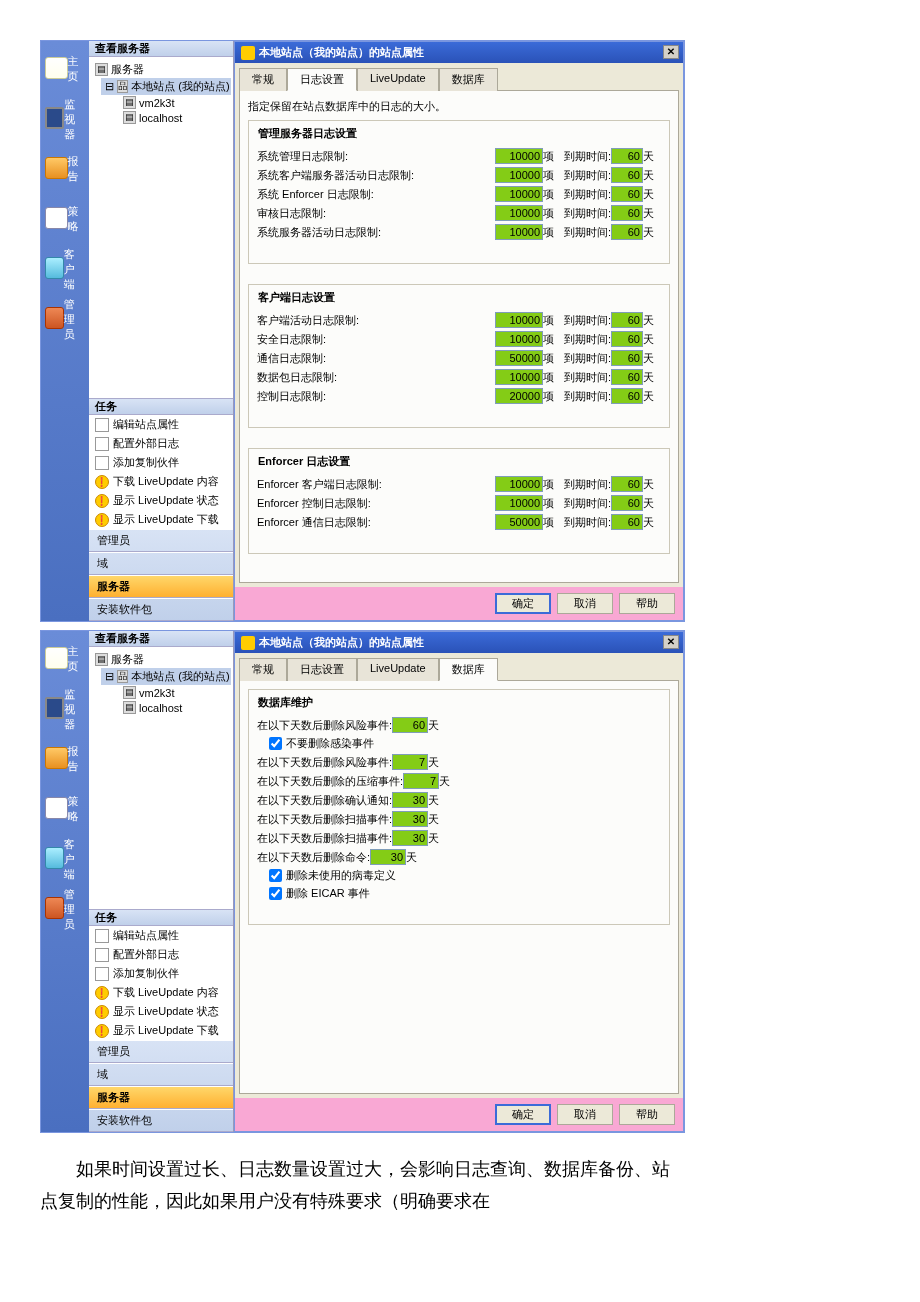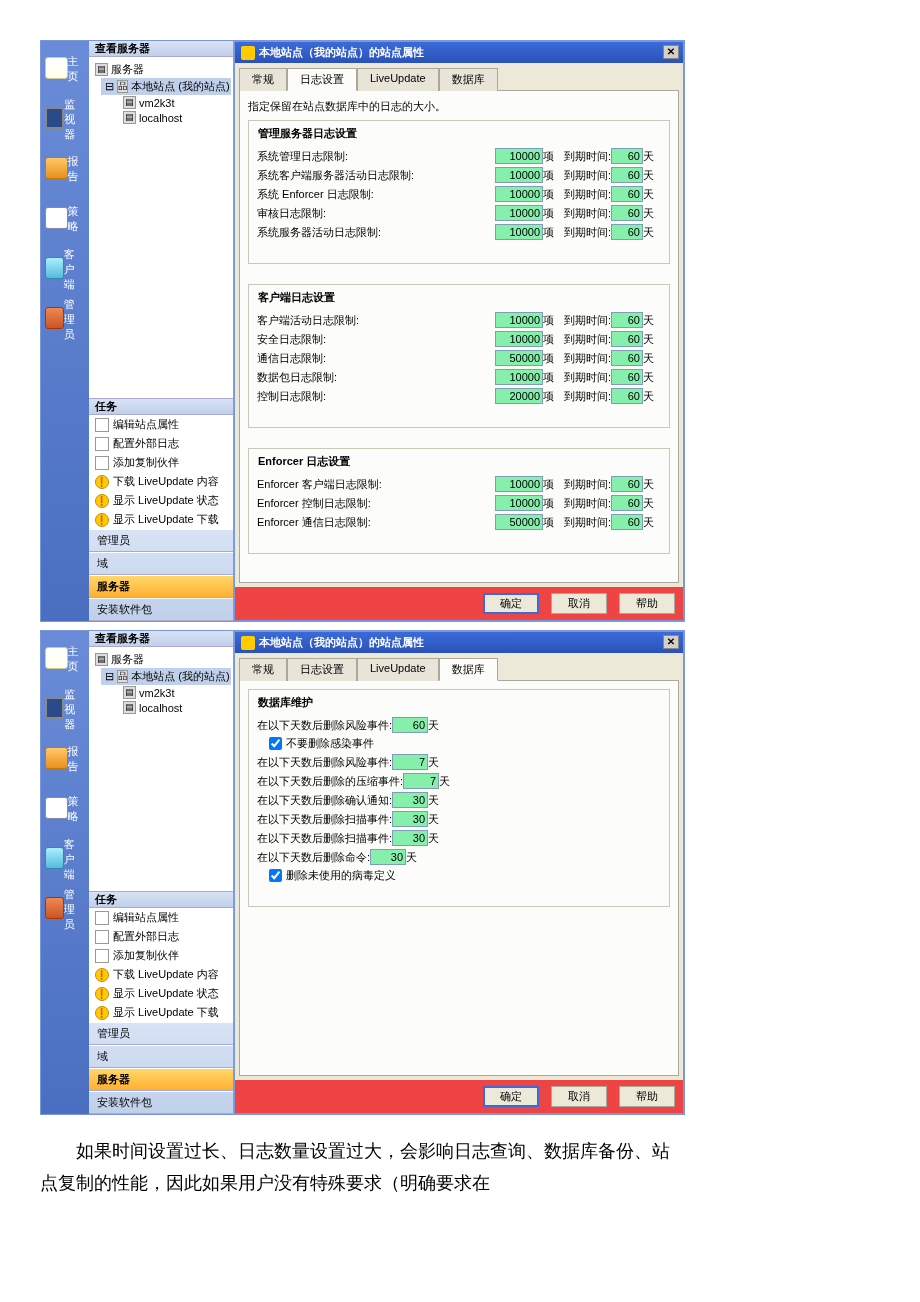--- a/index.html
+++ b/index.html
@@ -34,27 +34,27 @@
 .tabs{display:flex;padding:4px 4px 0 4px;gap:0}
 .tab{padding:3px 12px;background:#e8e4d8;border:1px solid #aca899;border-bottom:none;cursor:pointer;position:relative;top:1px}
 .tab.act{background:#fcfcfa;z-index:2;border-bottom:1px solid #fcfcfa}
 .tabbody{background:#fcfcfa;border:1px solid #aca899;margin:0 4px 4px 4px;padding:8px;flex:1}
 .hint{margin-bottom:6px}
 .grp{border:1px solid #ccc8b8;padding:6px 8px 20px;margin-bottom:20px}
 .grp-t{font-weight:bold;margin:-12px 0 4px -2px;background:#fcfcfa;display:inline-block;padding:0 3px}
 .frow{display:flex;align-items:center;margin:3px 0;gap:0}
 .frow .lbl{width:160px}
 .frow .lbl2{flex:0 0 auto}
-.frow input[type=text]{width:48px;text-align:right;padding:1px 2px;border:1px solid #7f9db9;background:#86efac}
+.frow input[type=text]{width:48px;text-align:right;padding:1px 2px;border:1px solid #7f9db9;background:#84cc16}
 .frow .u{width:18px}
 .frow .sp{flex:1}
 .frow .exl{width:50px;text-align:right}
 .chk{display:flex;align-items:center;gap:4px;margin:3px 0 3px 12px}
 .chk input{width:13px;height:13px}
-.btns{display:flex;justify-content:flex-end;gap:12px;padding:6px 8px;background:#ef4444}
+.btns{display:flex;justify-content:flex-end;gap:6px;padding:6px 8px;background:#f9a8d4}
 .btn{min-width:56px;padding:2px 10px;background:#ece9d8;border:1px solid #aca899;cursor:pointer;text-align:center}
 .btn.def{border:2px solid #3b6bd8;padding:1px 9px}
 .foot-text{margin-top:20px;font-size:18px;line-height:1.8;font-family:SimSun,serif;text-indent:2em;max-width:645px}
 </style>
 </head>
 <body>
 
 <div class="shot">
   <div class="nav">
       <div class="nav-item">
@@ -430,20 +430,24 @@
             </div>
             <div class="frow">
               <span class="lbl2">在以下天数后删除命令:</span>
               <input type="text" value="30" style="width: 36px;">
               <span class="u">天</span>
             </div>
             <label class="chk">
               <input type="checkbox" checked="" style="">
               <span>删除未使用的病毒定义</span>
             </label>
+            <label class="chk">
+              <input type="checkbox" checked="" style="">
+              <span>删除 EICAR 事件</span>
+            </label>
           </div>
       </div>
       <div style="height:140px"></div>
     </div>
     <div class="btns">
       <span class="btn def">确定</span>
       <span class="btn">取消</span>
       <span class="btn">帮助</span>
     </div>
   </div>

